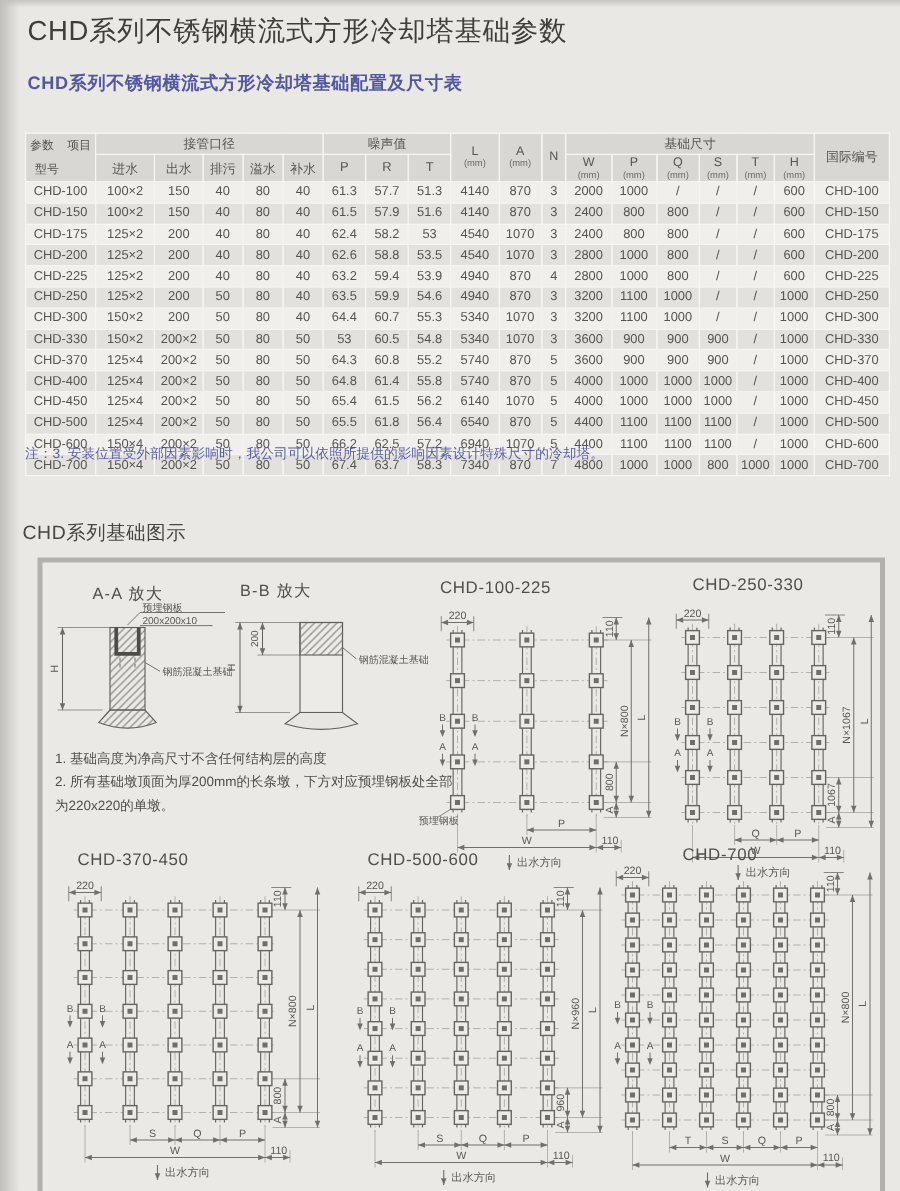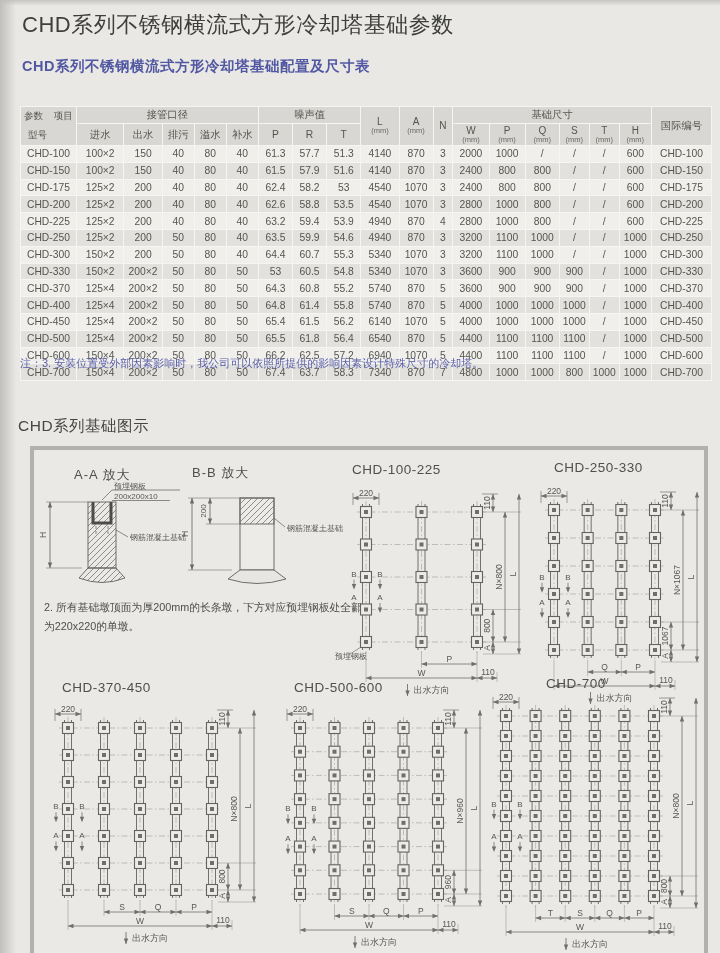--- a/index.html
+++ b/index.html
@@ -498,20 +498,21 @@
       <rect x="58" y="20" width="34" height="26" fill="url(#hB)"></rect>
       <path d="M58 92 L46 101 Q75 110 104 101 L92 92 Z" fill="#e7e6e3"></path>
       <line x1="92" y1="40" x2="103" y2="49" stroke-width="0.7"></line>
     </g>
     <text x="6" y="56" font-size="8.5" fill="#575754" text-anchor="middle" transform="rotate(-90 6 56)">H</text>
     <text x="24" y="33" font-size="8" fill="#575754" text-anchor="middle" transform="rotate(-90 24 33)">200</text>
     <text x="105" y="52.5" font-size="8" fill="#575754">钢筋混凝土基础</text>
   </svg>
 
   <div class="pnotes">
+    <div>1. 基础高度为净高尺寸不含任何结构层的高度</div>
     <div>2. 所有基础墩顶面为厚200mm的长条墩，下方对应预埋钢板处全部为220x220的单墩。</div>
   </div>
 
   <div class="g-title" style="left:318px;top:12px">CHD-100-225</div>
   <svg class="gsvg" style="left:300px;top:30px" width="195" height="218">
       <g>
         <line x1="23" y1="32" x2="152" y2="32" stroke="#9d9d9a" stroke-width="0.6" stroke-dasharray="6 2.5 1.5 2.5"></line>
         <line x1="23" y1="64.5" x2="152" y2="64.5" stroke="#9d9d9a" stroke-width="0.6" stroke-dasharray="6 2.5 1.5 2.5"></line>
         <line x1="23" y1="97" x2="152" y2="97" stroke="#9d9d9a" stroke-width="0.6" stroke-dasharray="6 2.5 1.5 2.5"></line>
         <line x1="23" y1="129.5" x2="152" y2="129.5" stroke="#9d9d9a" stroke-width="0.6" stroke-dasharray="6 2.5 1.5 2.5"></line>

